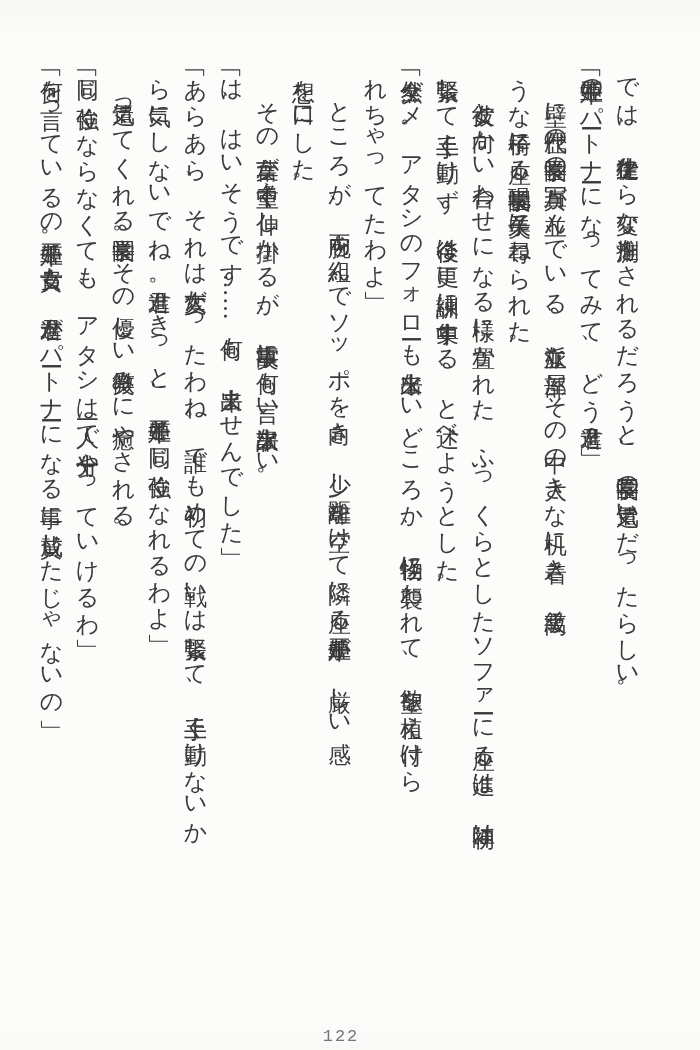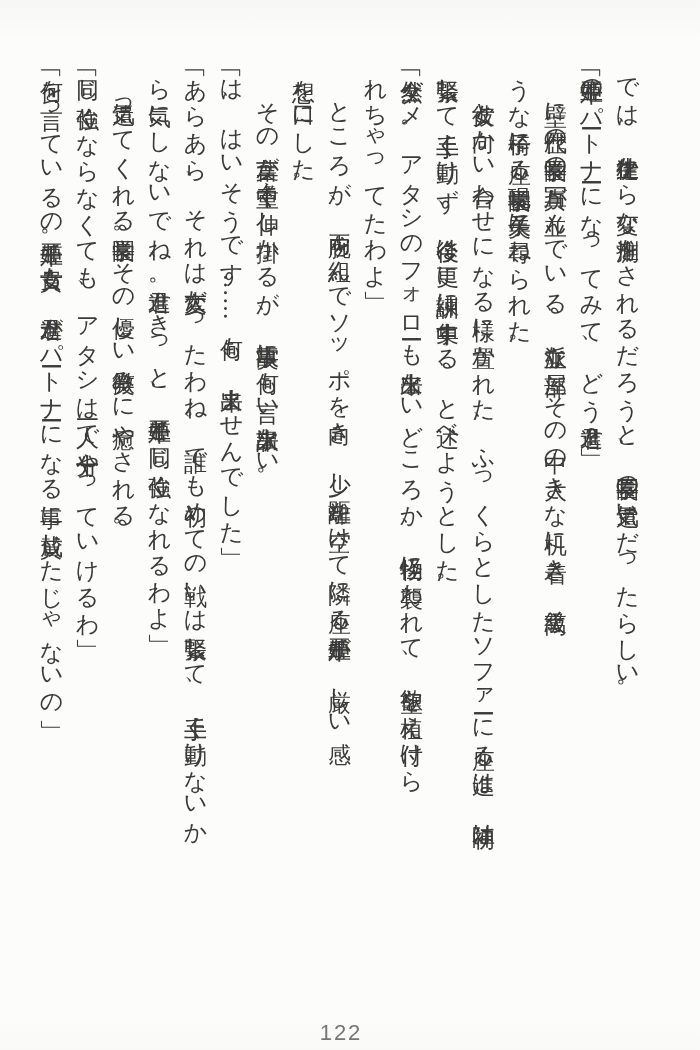--- a/index.html
+++ b/index.html
@@ -36,22 +36,22 @@
   }
   .tcol.indent {
     text-indent: 24px;
   }
   .page-number {
     position: absolute;
     bottom: 4px;
     left: 0;
     right: 18px;
     text-align: center;
-    font-family: Liberation Sans, sans-serif;
-    font-size: 22px;
+    font-family: Liberation Mono, monospace;
+    font-size: 17px;
     letter-spacing: 2px;
     color: #757575;
   }
 </style>
 </head>
 <body>
 
 <div class="page">
   <div class="text-block">
       <div class="tcol">では、生徒達から変な推測をされるだろうと、学園長の気遣いだったらしい。</div>

